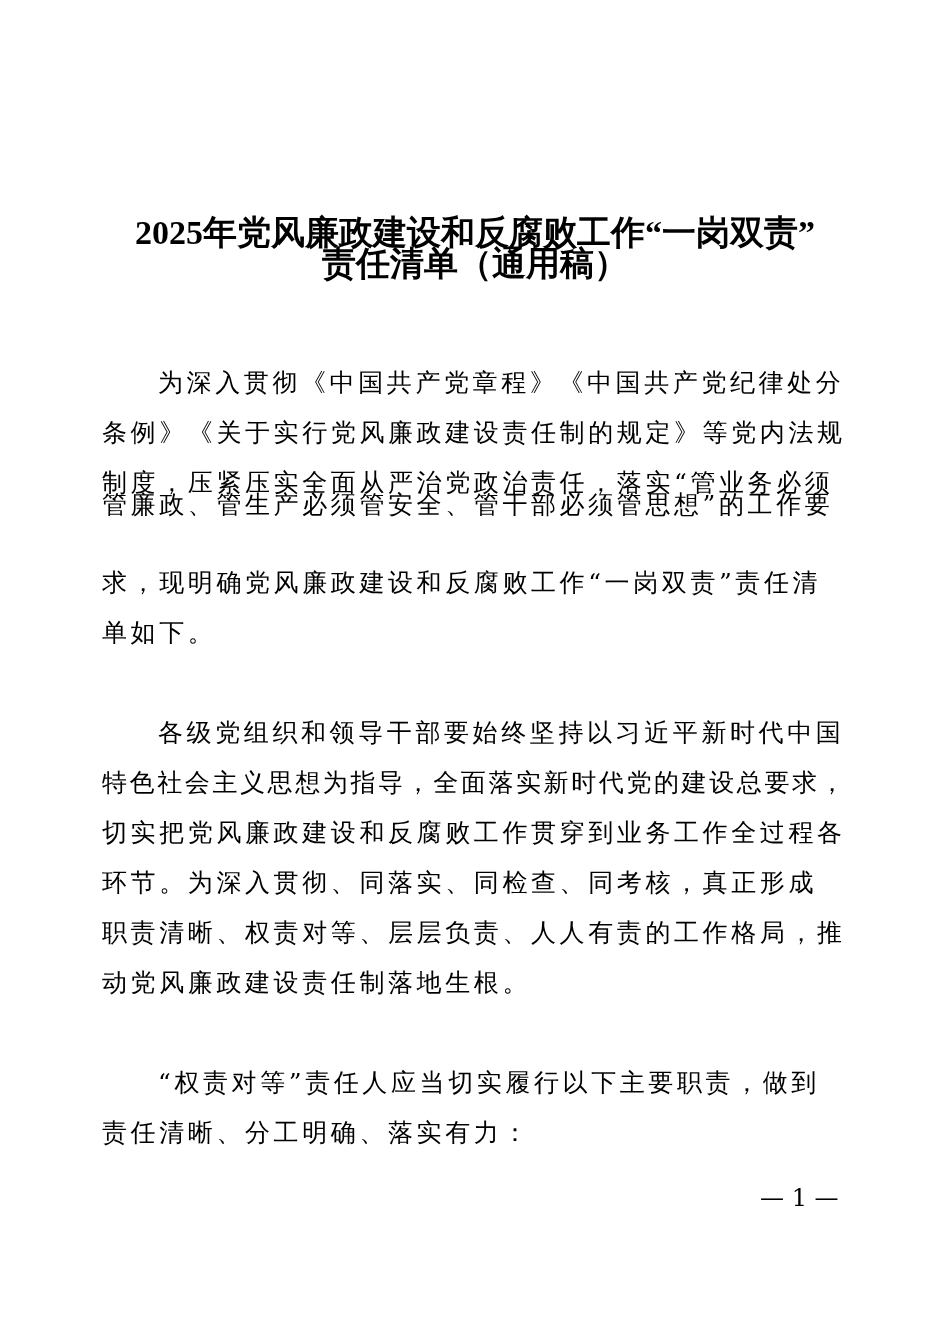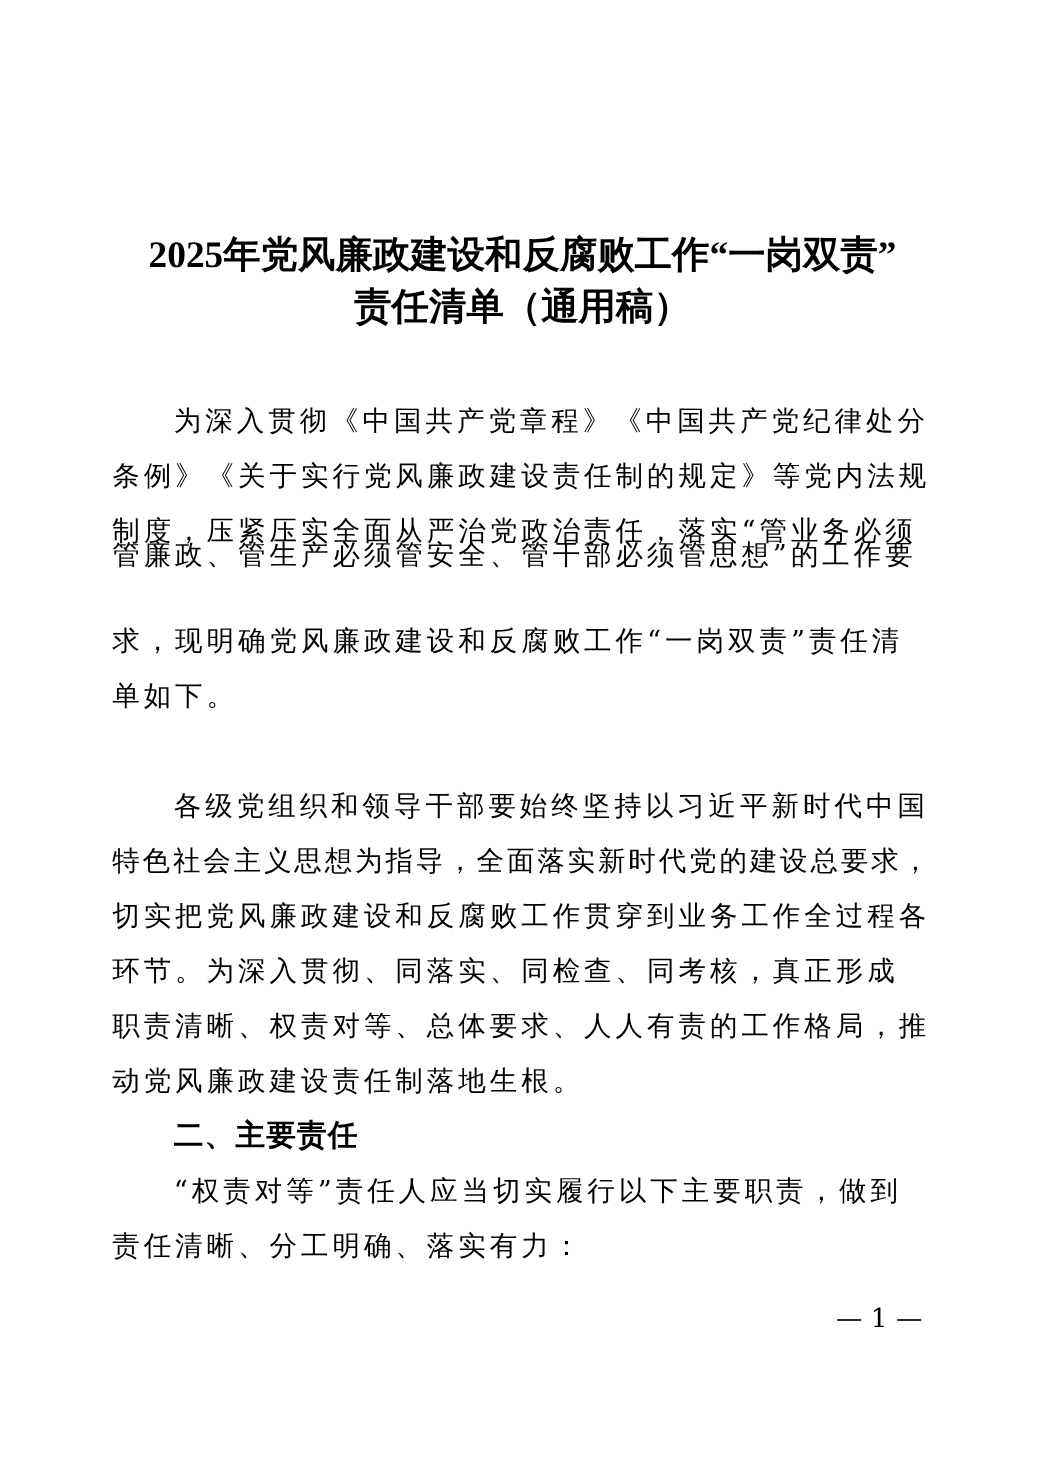--- a/index.html
+++ b/index.html
@@ -3,21 +3,21 @@
 <meta charset="utf-8">
 <style>
   html, body { margin: 0; padding: 0; background: #ffffff; }
   body { width: 950px; height: 1344px; position: relative; overflow: hidden;
          font-family: "DejaVu Serif", "Liberation Serif", serif; color: #000; }
   .page { position: absolute; left: 0; top: 0; width: 950px; height: 1344px; background: #fff; }
   .title { position: absolute; left: 0; width: 950px; text-align: center;
            font-family: Liberation Serif, serif; font-weight: bold;
            font-size: 34px; line-height: 40px; letter-spacing: 0px; white-space: nowrap; }
   .title1 { top: 213px; }
-  .title2 { top: 260px; text-align: center; }
+  .title2 { top: 244px; text-align: center; }
   .line { position: absolute; left: 102px; width: 760px; font-size: 25px; line-height: 32px;
           white-space: nowrap; letter-spacing: 3.6px;
           font-family: "DejaVu Serif", "Liberation Serif", serif; }
   .indent { left: 158px; }
   .heading { position: absolute; left: 158px; font-size: 27px; line-height: 32px; font-weight: bold;
              font-family: "DejaVu Sans", "Liberation Sans", sans-serif; white-space: nowrap; letter-spacing: 1px; }
   .pagenum { position: absolute; left: 760px; top: 1184px; font-size: 24px; line-height: 28px;
              font-family: "DejaVu Serif", "Liberation Serif", serif; white-space: nowrap; }
 </style>
 </head>
@@ -36,25 +36,24 @@
     <div class="line" style="top:567px">求，现明确党风廉政建设和反腐败工作“一岗双责”责任清</div>
     <div class="line" style="top:617px">单如下。</div>
   </div>
 
 
   <div>
     <div class="line indent" style="top:717px">各级党组织和领导干部要始终坚持以习近平新时代中国</div>
     <div class="line" style="top:767px; letter-spacing:2.6px">特色社会主义思想为指导，全面落实新时代党的建设总要求，</div>
     <div class="line" style="top:817px">切实把党风廉政建设和反腐败工作贯穿到业务工作全过程各</div>
     <div class="line" style="top:867px">环节。为深入贯彻、同落实、同检查、同考核，真正形成</div>
-    <div class="line" style="top:917px">职责清晰、权责对等、总体要求、人人有责的工作格局，推</div>
+    <div class="line" style="top:917px">职责清晰、权责对等、层层负责、人人有责的工作格局，推</div>
     <div class="line" style="top:967px">动党风廉政建设责任制落地生根。</div>
   </div>
 
-  <div class="heading" style="top:1017px">二、主要责任</div>
 
   <div>
     <div class="line indent" style="top:1067px">“权责对等”责任人应当切实履行以下主要职责，做到</div>
     <div class="line" style="top:1117px">责任清晰、分工明确、落实有力：</div>
   </div>
 
   <div class="pagenum">— 1 —</div>
 </div>
 
 </body></html>

